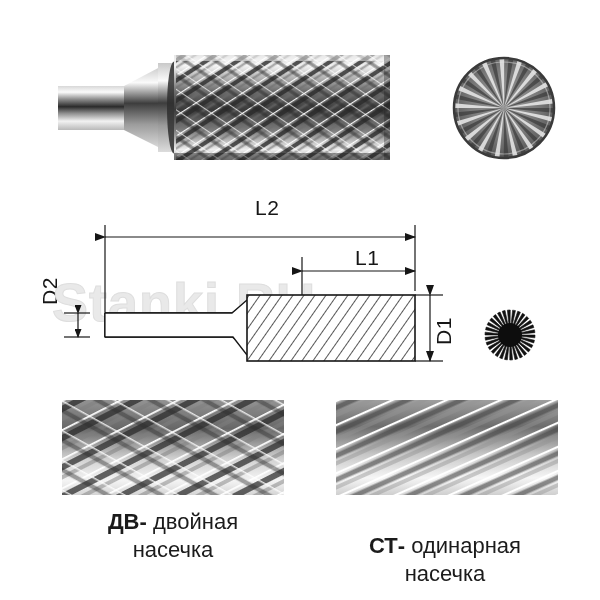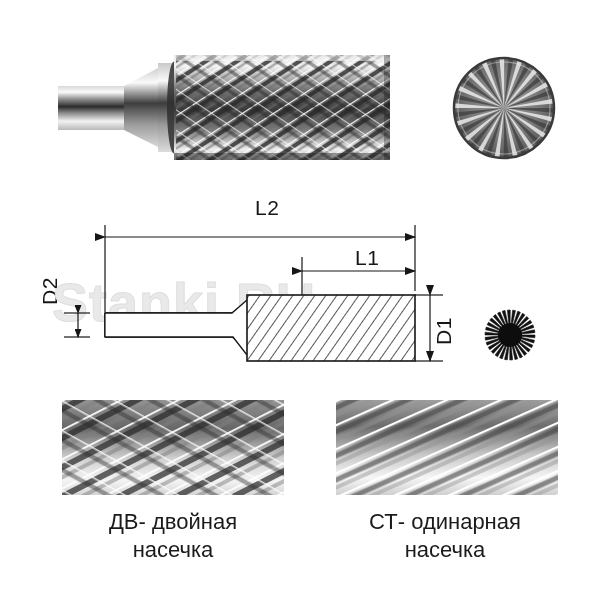--- a/index.html
+++ b/index.html
@@ -37,22 +37,22 @@
   .sample{position:absolute;z-index:2;border:0;}
   #sample-dv{left:62px;top:400px;width:222px;height:95px;}
   #sample-st{left:336px;top:400px;width:222px;height:95px;}
 
   
   .caption{
     position:absolute;z-index:4;text-align:center;width:250px;
     font-size:22px;line-height:28px;color:#1b1b1b;
   }
   #caption-dv{left:48px;top:508px;}
-  #caption-st{left:320px;top:508px;}
-  .caption .code{font-weight:400;}
+  #caption-st{left:320px;top:532px;}
+  .caption .code{font-weight:700;}
   .caption .desc{font-weight:400;}
 </style>
 </head>
 <body>
 
 <div class="stage">
 
   <div class="watermark">Stanki.RU</div>
 
   <svg class="photo-burr" viewBox="0 0 335 115" preserveAspectRatio="none">

